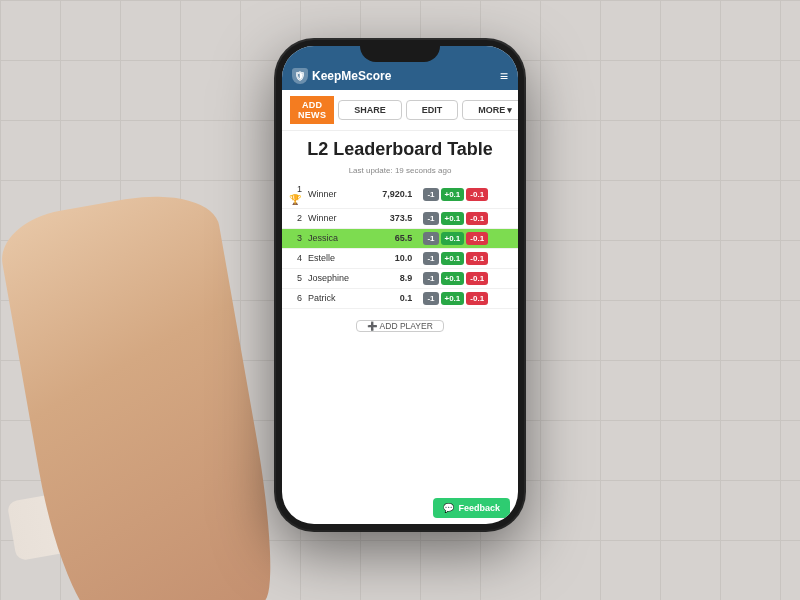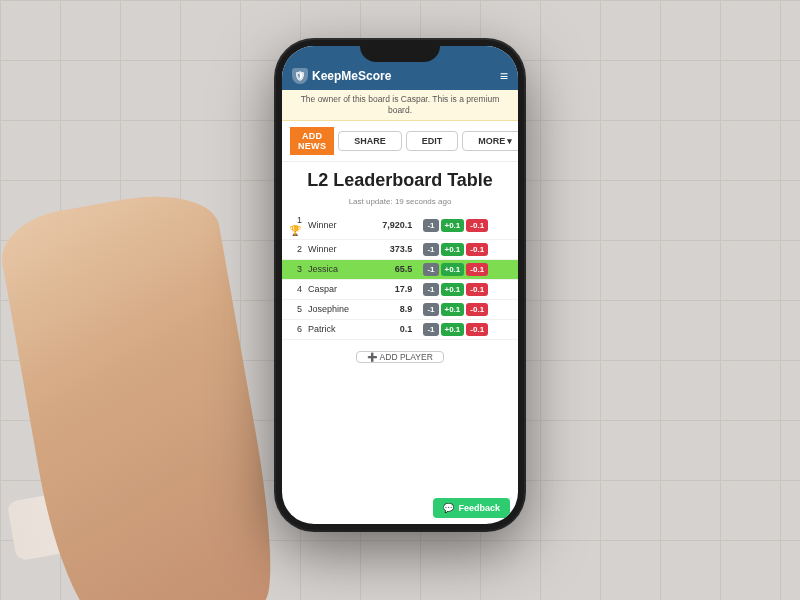--- a/index.html
+++ b/index.html
@@ -366,23 +366,20 @@
       <div class="phone-screen">
 
         <div class="navbar">
           <div class="navbar-brand">
             <div class="shield">🛡</div>
             <span>KeepMeScore</span>
           </div>
           <div class="hamburger">≡</div>
         </div>
 
-        <div class="premium-notice">
-          <span>The owner of this board is Caspar. This is a premium board.</span>
-        </div>
 
         <div class="action-bar">
           <button class="btn-add-news">ADD NEWS</button>
           <button class="btn-outline">SHARE</button>
           <button class="btn-outline">EDIT</button>
           <button class="btn-outline btn-more">
             <span>MORE</span>
             <span>▾</span>
           </button>
         </div>
@@ -424,22 +421,22 @@
       <td>
         <div class="actions-cell">
           <button class="btn-minus">-1</button>
           <button class="btn-plus">+0.1</button>
           <button class="btn-neg">-0.1</button>
         </div>
       </td>
     </tr>
                 <tr class="score-row">
       <td class="rank-cell">4</td>
-      <td class="name-cell">Caspar</td>
-      <td class="score-cell">17.9</td>
+      <td class="name-cell">Estelle</td>
+      <td class="score-cell">10.0</td>
       <td>
         <div class="actions-cell">
           <button class="btn-minus">-1</button>
           <button class="btn-plus">+0.1</button>
           <button class="btn-neg">-0.1</button>
         </div>
       </td>
     </tr>
                 <tr class="score-row">
       <td class="rank-cell">5</td>

